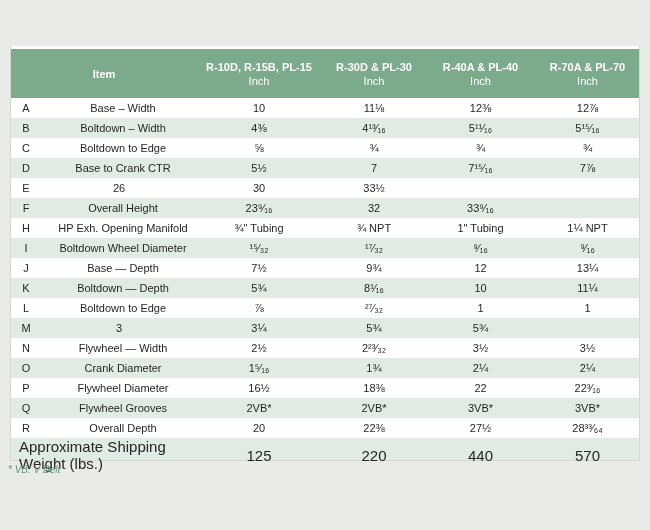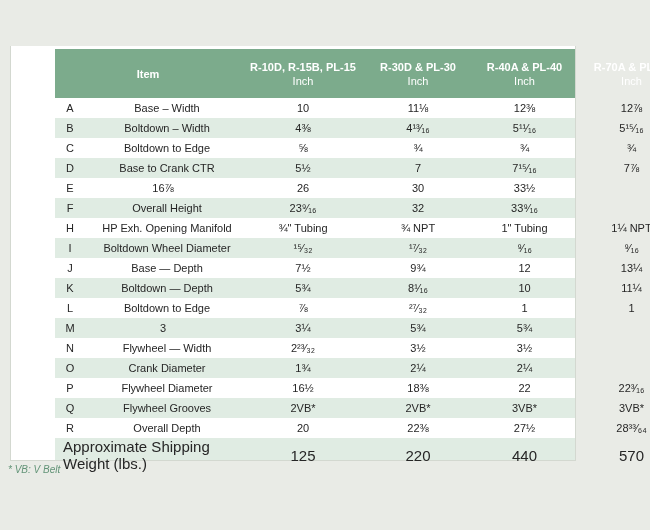--- a/index.html
+++ b/index.html
@@ -5,26 +5,25 @@
   * { box-sizing: border-box; margin: 0; padding: 0; }
   html, body {
     width: 650px; height: 530px;
     background: #e9ebe6;
     font-family: "Liberation Sans", sans-serif;
     overflow: hidden;
   }
   .table-wrap {
     position: absolute;
     left: 10px; top: 46px;
-    width: 566px;
+    width: 630px;
     background: #ffffff;
     border: 1px solid #d3d8d0;
     border-top: none;
     padding-top: 3px;
-    padding-left: 44px;
   }
   .grid-row {
     display: grid;
     grid-template-columns: 30px 156px 124px 106px 107px 107px;
     align-items: center;
   }
   .header-row {
     display: grid;
     grid-template-columns: 186px 124px 106px 107px 107px;
     background: #7cab8c;
@@ -120,21 +119,20 @@
     <div class="cell-letter">D</div>
     <div class="cell-label">Base to Crank CTR</div>
     <div class="cell-value">5½</div>
     <div class="cell-value">7</div>
     <div class="cell-value">7¹⁵⁄₁₆</div>
     <div class="cell-value">7⅞</div>
   </div>
 
   <div class="grid-row data-row">
     <div class="cell-letter">E</div>
-    <div class="cell-value">16⅞</div>
     <div class="cell-value">26</div>
     <div class="cell-value">30</div>
     <div class="cell-value">33½</div>
   </div>
 
   <div class="grid-row data-row striped">
     <div class="cell-letter">F</div>
     <div class="cell-label">Overall Height</div>
     <div class="cell-value">23⁹⁄₁₆</div>
     <div class="cell-value">32</div>
@@ -190,28 +188,30 @@
     <div class="cell-letter">M</div>
     <div class="cell-value">3</div>
     <div class="cell-value">3¼</div>
     <div class="cell-value">5¾</div>
     <div class="cell-value">5¾</div>
   </div>
 
   <div class="grid-row data-row">
     <div class="cell-letter">N</div>
     <div class="cell-label">Flywheel — Width</div>
+    <div class="cell-value">2½</div>
     <div class="cell-value">2²³⁄₃₂</div>
     <div class="cell-value">3½</div>
     <div class="cell-value">3½</div>
   </div>
 
   <div class="grid-row data-row striped">
     <div class="cell-letter">O</div>
     <div class="cell-label">Crank Diameter</div>
+    <div class="cell-value">1⁵⁄₁₆</div>
     <div class="cell-value">1¾</div>
     <div class="cell-value">2¼</div>
     <div class="cell-value">2¼</div>
   </div>
 
   <div class="grid-row data-row">
     <div class="cell-letter">P</div>
     <div class="cell-label">Flywheel Diameter</div>
     <div class="cell-value">16½</div>
     <div class="cell-value">18⅜</div>

